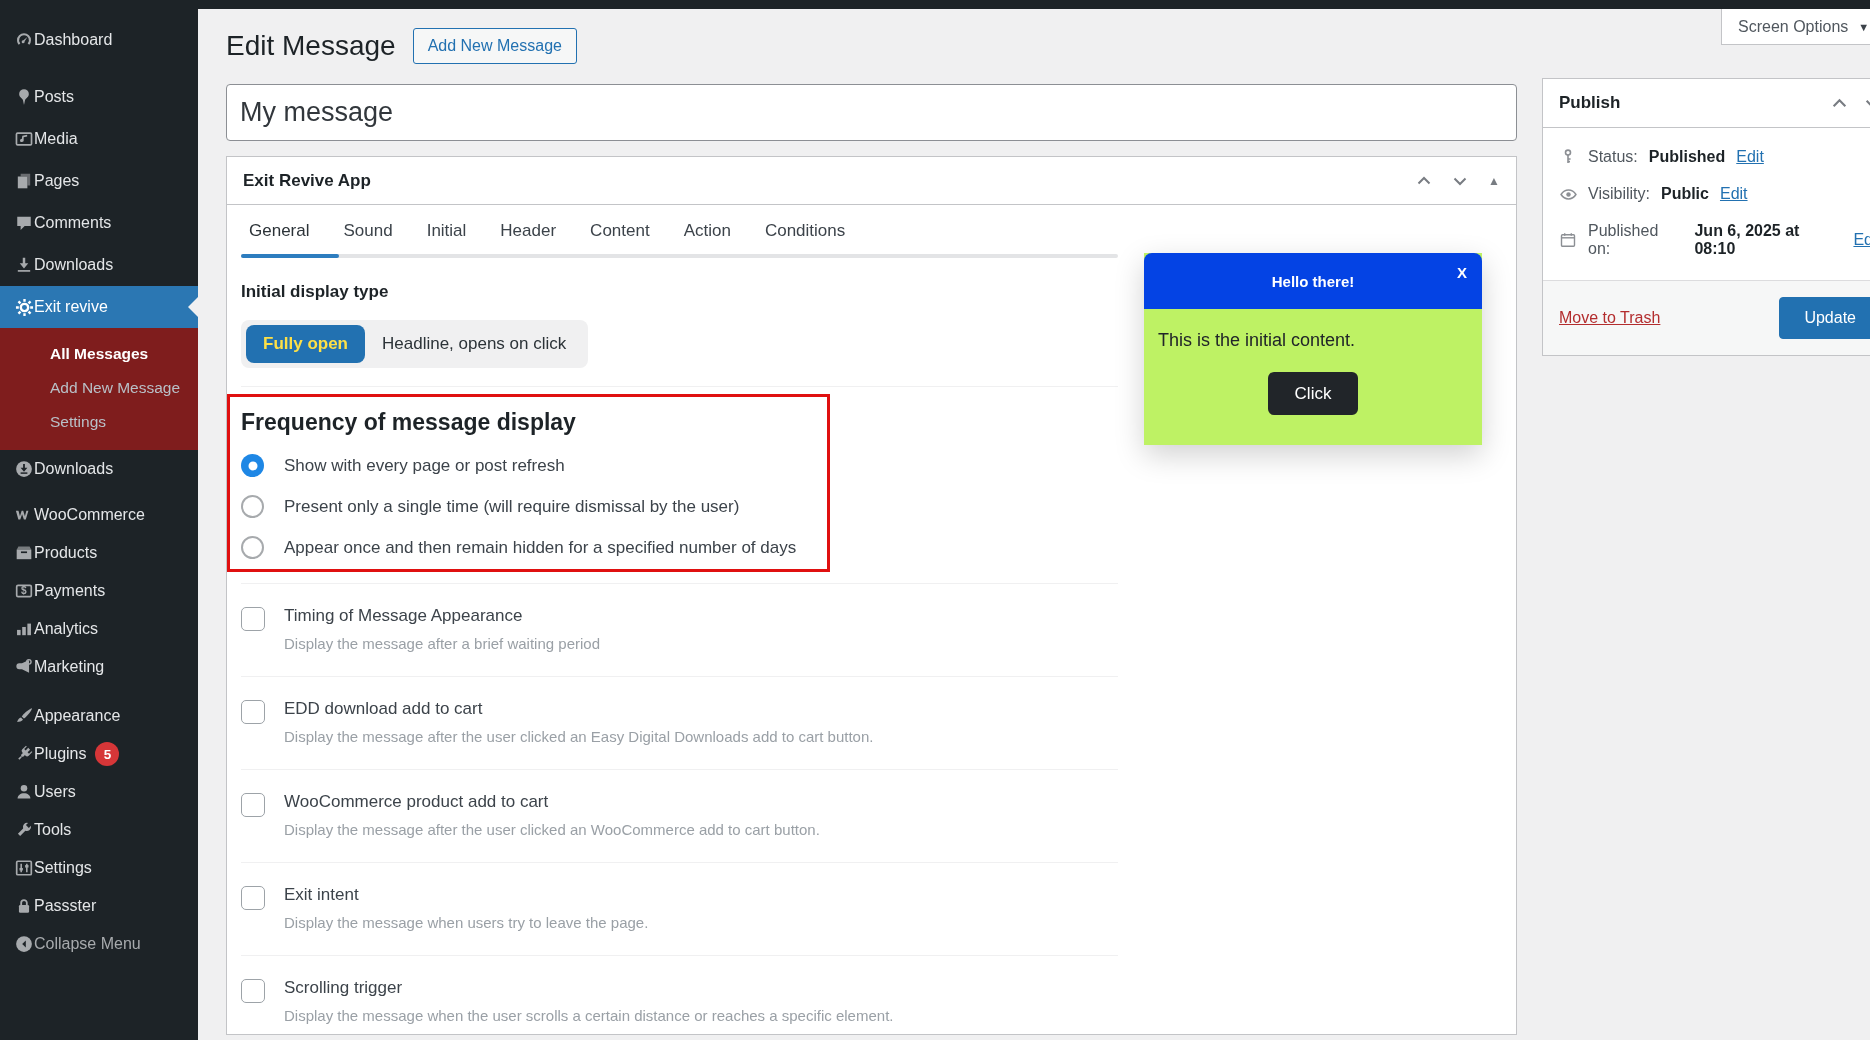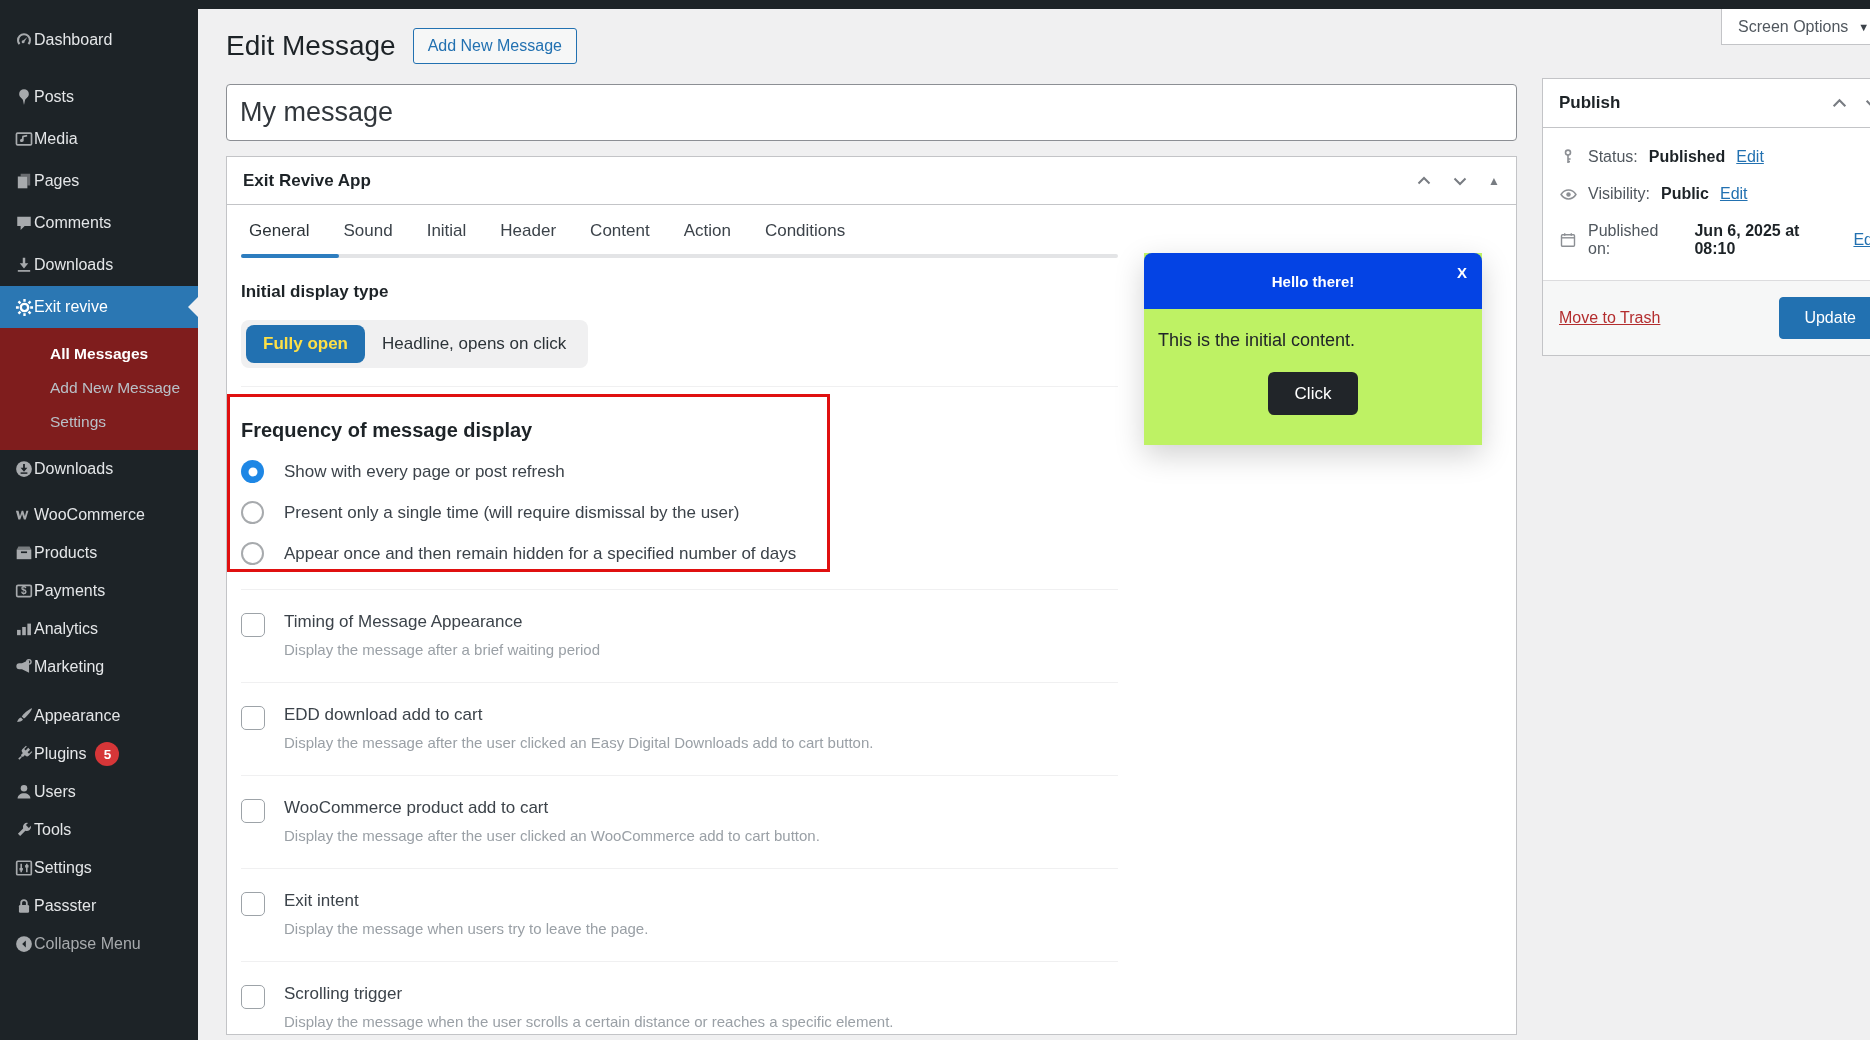--- a/index.html
+++ b/index.html
@@ -76,21 +76,21 @@
   .tab-track { height:4px; width:877px; background:#e3e4e6; border-radius:2px; position:relative; }
   .tab-fill { position:absolute; left:0; top:0; height:4px; width:98px; background:#2d7dbf; border-radius:2px; }
 
   .sec-label { margin-top:24px; font-size:17px; font-weight:bold; color:#1d2327; }
   .toggle-group { margin-top:18px; display:inline-flex; background:#f0f0f1; border-radius:8px; padding:5px; }
   .toggle-btn { padding:9px 17px; font-size:17px; color:#2c3338; border-radius:8px; cursor:pointer; white-space:nowrap; }
   .toggle-btn.active { background:#2271b1; color:#fde047; font-weight:bold; }
   .hr { border:none; border-top:1px solid #f0f0f1; margin:18px 0 0; }
   .hr2 { border:none; border-top:1px solid #f0f0f1; margin:24px 0 0; }
 
-  .freq-label { margin-top:32px; font-size:20px; font-weight:bold; color:#1d2327; }
+  .freq-label { margin-top:22px; font-size:23px; font-weight:bold; color:#1d2327; }
   .radio-row { display:flex; align-items:center; gap:20px; margin-top:18px; cursor:pointer; }
   .radio { width:23px; height:23px; border-radius:50%; border:2px solid #a7aaad; background:#fff; flex:none; position:relative; }
   .radio.checked { border:none; background:#1e87e5; }
   .radio.checked::after { content:""; position:absolute; left:50%; top:50%; transform:translate(-50%,-50%); width:9px; height:9px; border-radius:50%; background:#fff; }
   .radio-label { font-size:17px; color:#3c434a; }
 
   .trigger { display:flex; gap:19px; padding:22px 0 24px; border-bottom:1px solid #f0f0f1; }
   .trigger:last-child { border-bottom:none; }
   .checkbox { width:24px; height:24px; border:1.5px solid #9da3a8; border-radius:5px; background:#fff; flex:none; margin-top:1px; cursor:pointer; }
   .trigger-title { font-size:17px; color:#3c434a; }

